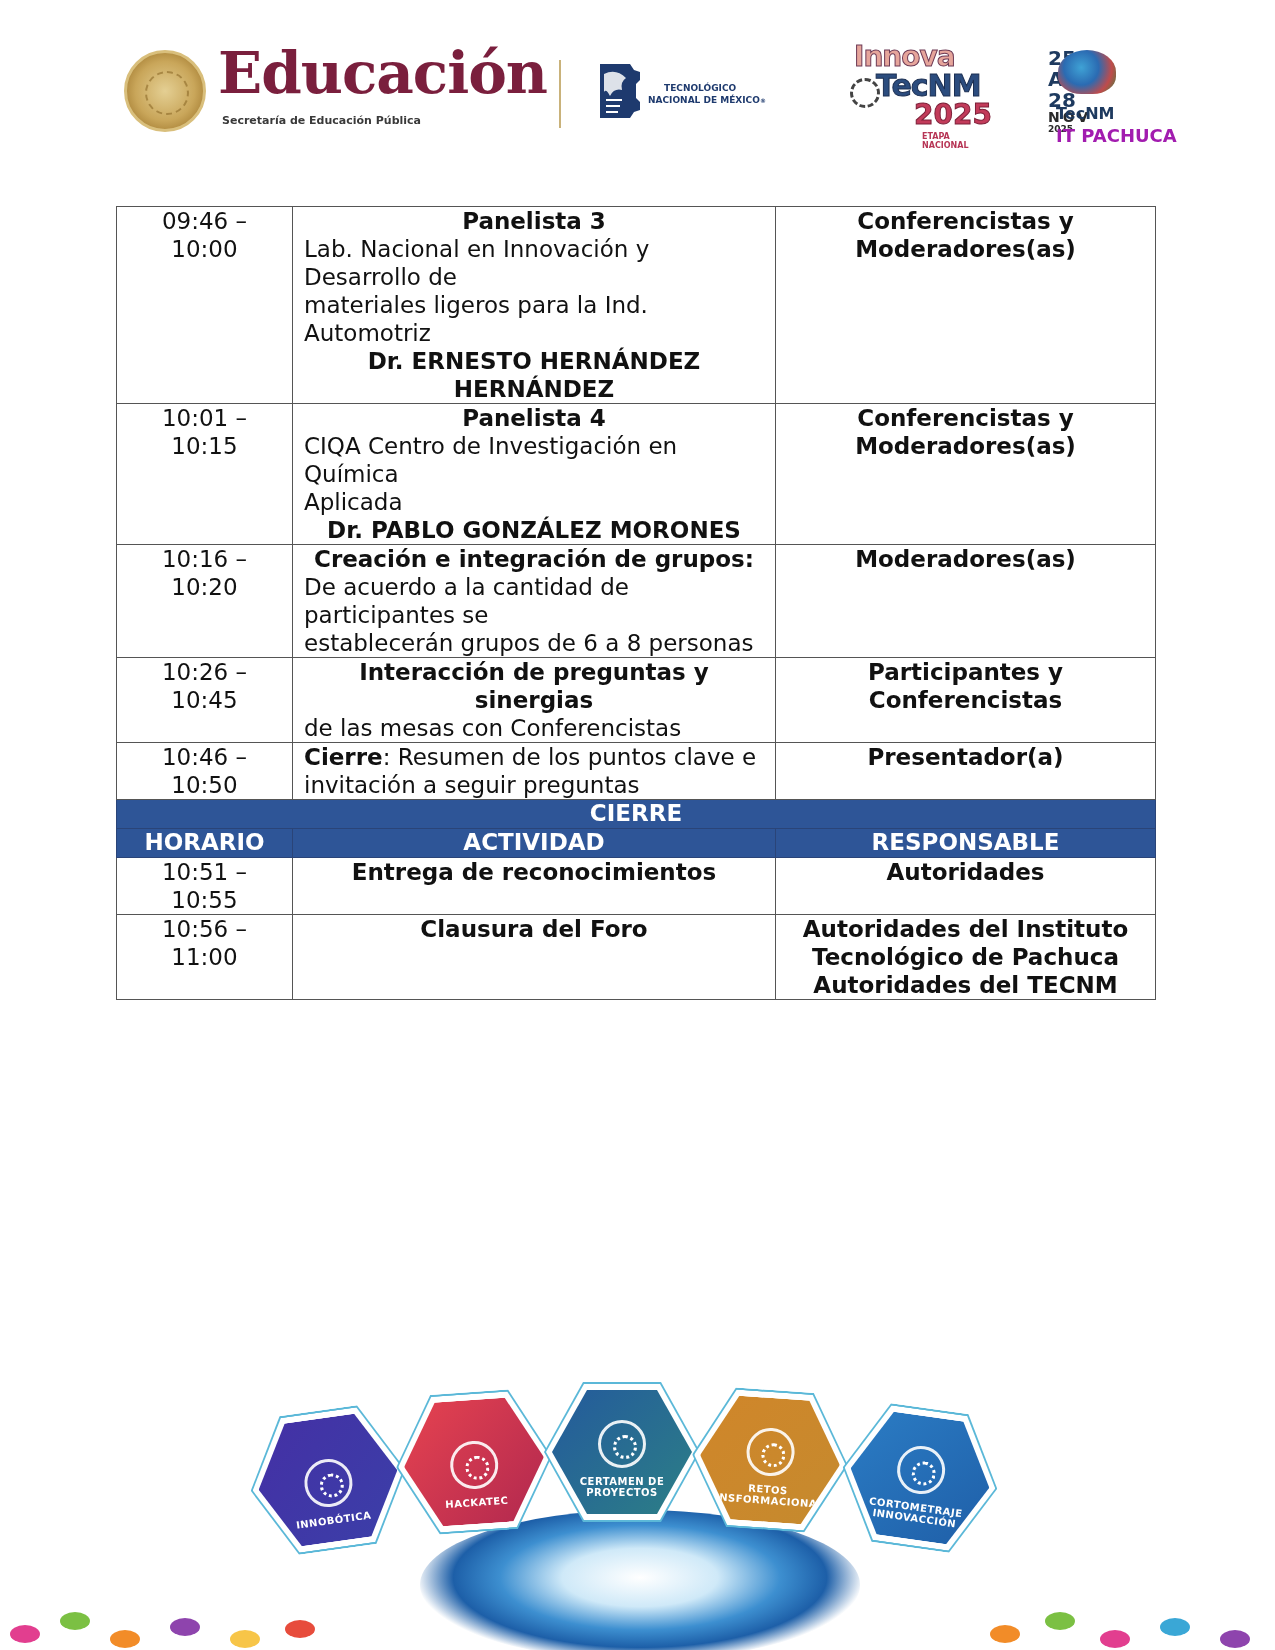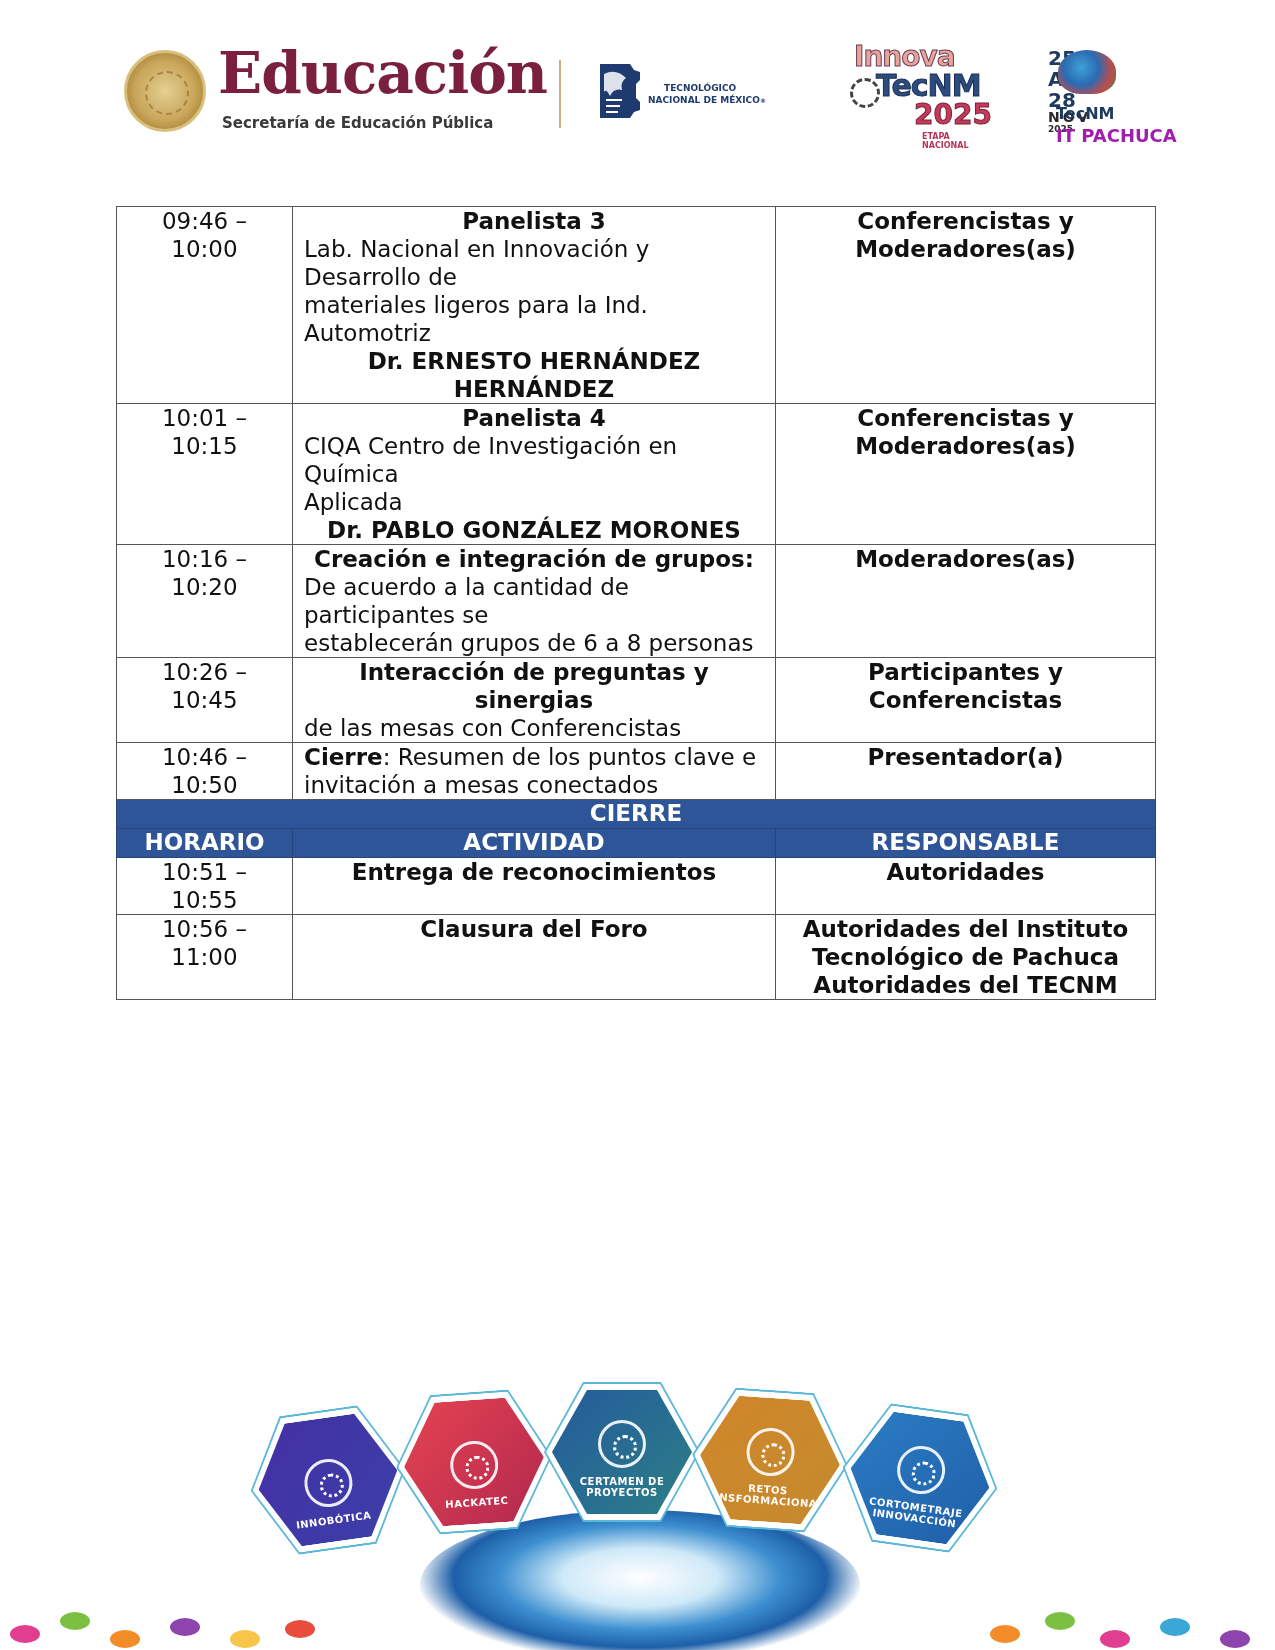--- a/index.html
+++ b/index.html
@@ -8,21 +8,21 @@
 
     
     .header { position: absolute; left: 0; top: 0; width: 1275px; height: 170px; }
     .seal { position: absolute; left: 124px; top: 50px; width: 82px; height: 82px; border-radius: 50%;
       background: radial-gradient(circle at 50% 50%, #e4cf93 0%, #c9a65a 55%, #b08a3f 75%, #e9d9aa 78%, #c7a55b 100%);
       border: 3px solid #d9bf7c; }
     .seal::after { content: ""; position: absolute; left: 18px; top: 18px; width: 40px; height: 40px; border-radius: 50%;
       border: 2px dashed #8d6a28; opacity: .6; }
     .edu-title { position: absolute; left: 218px; top: 44px; font-family: "DejaVu Serif", serif; font-weight: bold;
       font-size: 58px; color: #7a1f3d; letter-spacing: -1px; line-height: 1; }
-    .edu-sub { position: absolute; left: 222px; top: 114px; font-size: 15px; font-weight: bold; color: #3a3a3a; }
+    .edu-sub { position: absolute; left: 222px; top: 114px; font-size: 11px; font-weight: bold; color: #3a3a3a; }
     .hdr-divider { position: absolute; left: 559px; top: 60px; width: 2px; height: 68px; background: #c9b27a; }
     .tecnm-gear { position: absolute; left: 592px; top: 60px; width: 50px; height: 66px; }
     .tecnm-text { position: absolute; left: 648px; top: 82px; font-size: 9px; font-weight: bold; color: #1e3a6e; line-height: 12px; text-align: left; }
     .tecnm-text span { display: block; }
     .tecnm-text .l1 { padding-left: 16px; }
 
     .innova { position: absolute; left: 850px; top: 40px; width: 148px; height: 104px; }
     .innova .w1 { position: absolute; left: 4px; top: 0; font-family: "DejaVu Sans", sans-serif; font-weight: bold; font-size: 28px; color: #e6a59b;
       -webkit-text-stroke: 1px #6d3a55; letter-spacing: -1px; }
     .innova .w2 { position: absolute; left: 26px; top: 28px; font-weight: bold; font-size: 30px; color: #2b4c7e; -webkit-text-stroke: 1px #1c2f52; letter-spacing: -1px; }
@@ -166,21 +166,21 @@
       <td class="act">
         <b class="line">Interacción de preguntas y sinergias</b>
         <span class="line">de las mesas con Conferencistas</span>
       </td>
       <td class="resp">Participantes y Conferencistas</td>
     </tr>
     <tr class="row-f">
       <td class="time">10:46 – 10:50</td>
       <td class="act">
         <span class="line"><b>Cierre</b><span>: Resumen de los puntos clave e</span></span>
-        <span class="line">invitación a mesas conectados</span>
+        <span class="line">invitación a seguir preguntas</span>
       </td>
       <td class="resp">Presentador(a)</td>
     </tr>
 
     <tr class="section">
       <td colspan="3">CIERRE</td>
     </tr>
     <tr class="colhdr">
       <td>HORARIO</td>
       <td>ACTIVIDAD</td>

